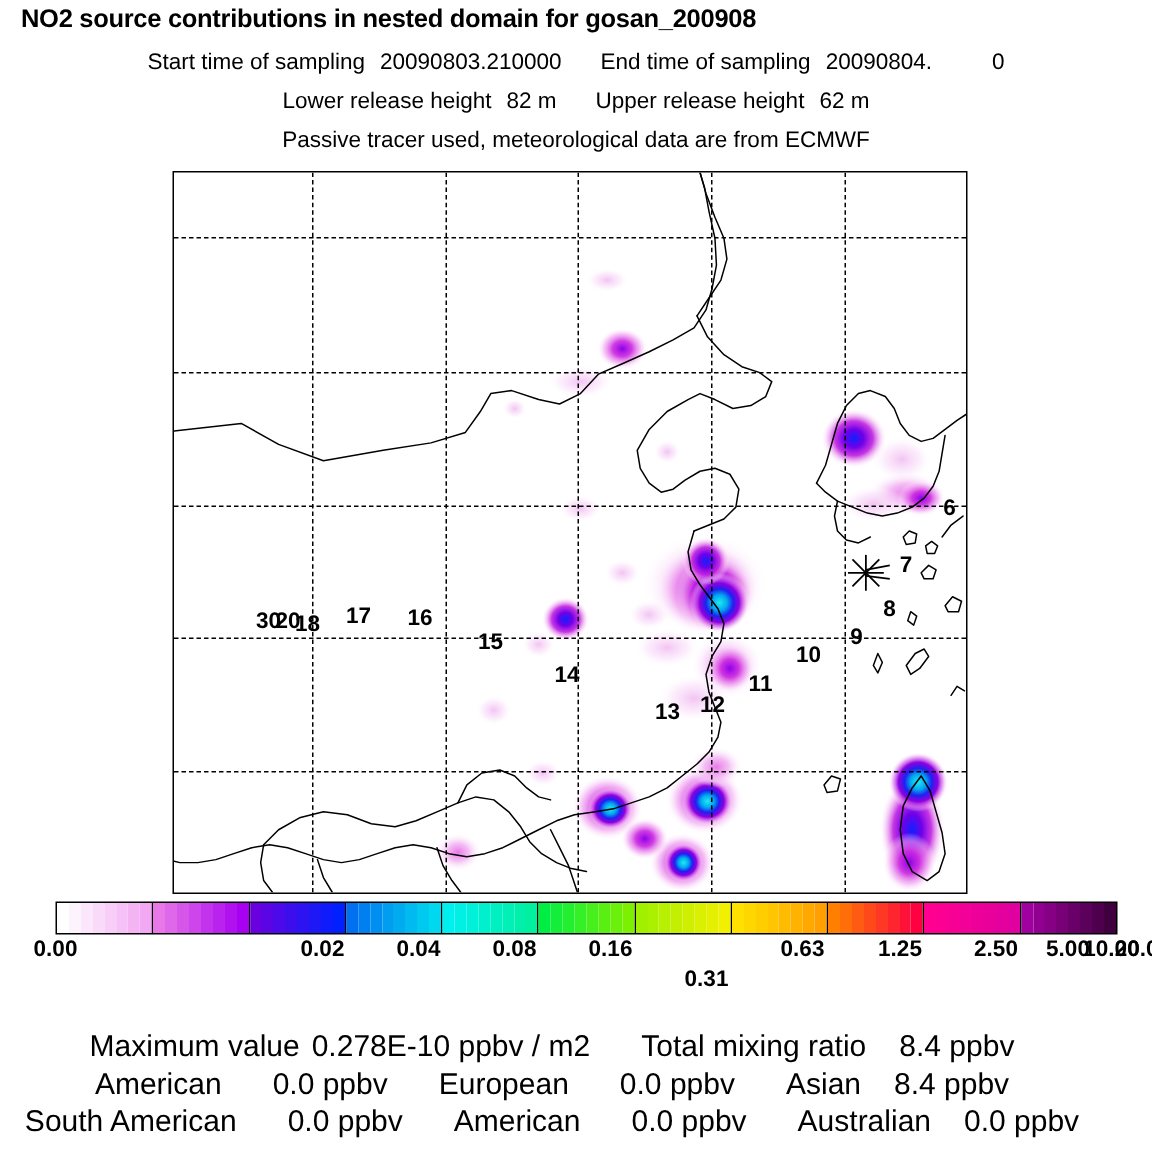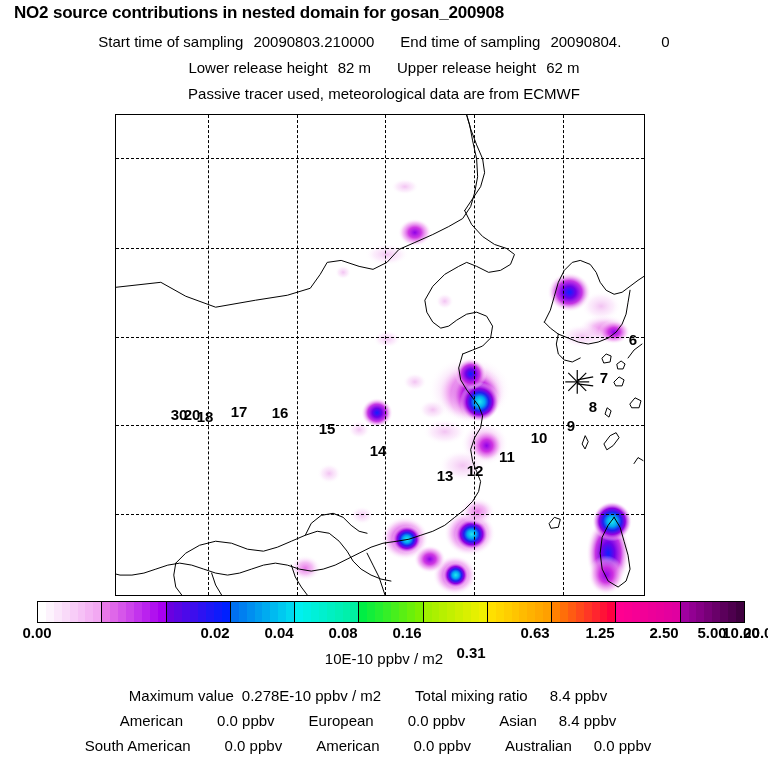--- a/index.html
+++ b/index.html
@@ -131,21 +131,21 @@
     text-align: center;
     font-size: 15px;
     white-space: nowrap;
   }
 
   
   .ftr-line {
     position: absolute;
     width: 736px;
     text-align: center;
-    font-size: 15px;
+    font-size: 20px;
     white-space: nowrap;
   }
   #ftr1 { top: 687px; }
   #ftr2 { top: 712px; }
   #ftr3 { top: 737px; }
   .ftr-line .sp-a { display: inline-block; width: 8px; }
   .ftr-line .sp-b { display: inline-block; width: 34px; }
   .ftr-line .sp-c { display: inline-block; width: 22px; }
 </style>
 </head>
@@ -471,21 +471,20 @@
       <div class="cb-tick" style="left: 343px;">0.08</div>
       <div class="cb-tick" style="left: 407px;">0.16</div>
       <div class="cb-tick" style="left: 471px; margin-top: 20px;">0.31</div>
       <div class="cb-tick" style="left: 535px;">0.63</div>
       <div class="cb-tick" style="left: 600px;">1.25</div>
       <div class="cb-tick" style="left: 664px;">2.50</div>
       <div class="cb-tick" style="left: 712px;">5.00</div>
       <div class="cb-tick" style="left: 741px;">10.00</div>
       <div class="cb-tick" style="left: 762px;">20.00</div>
     </div>
-  <div id="colorbar-caption">10E-10 ppbv / m2</div>
 
   <div class="ftr-line" id="ftr1">
     <span>Maximum value</span><span class="sp-a"></span><span>0.278E-10 ppbv / m2</span><span class="sp-b"></span><span>Total mixing ratio</span><span class="sp-c"></span><span>8.4 ppbv</span>
   </div>
 
   <div class="ftr-line" id="ftr2">
     <span>American</span><span class="sp-b"></span><span>0.0 ppbv</span><span class="sp-b"></span><span>European</span><span class="sp-b"></span><span>0.0 ppbv</span><span class="sp-b"></span><span>Asian</span><span class="sp-c"></span><span>8.4 ppbv</span>
   </div>
 
   <div class="ftr-line" id="ftr3">

